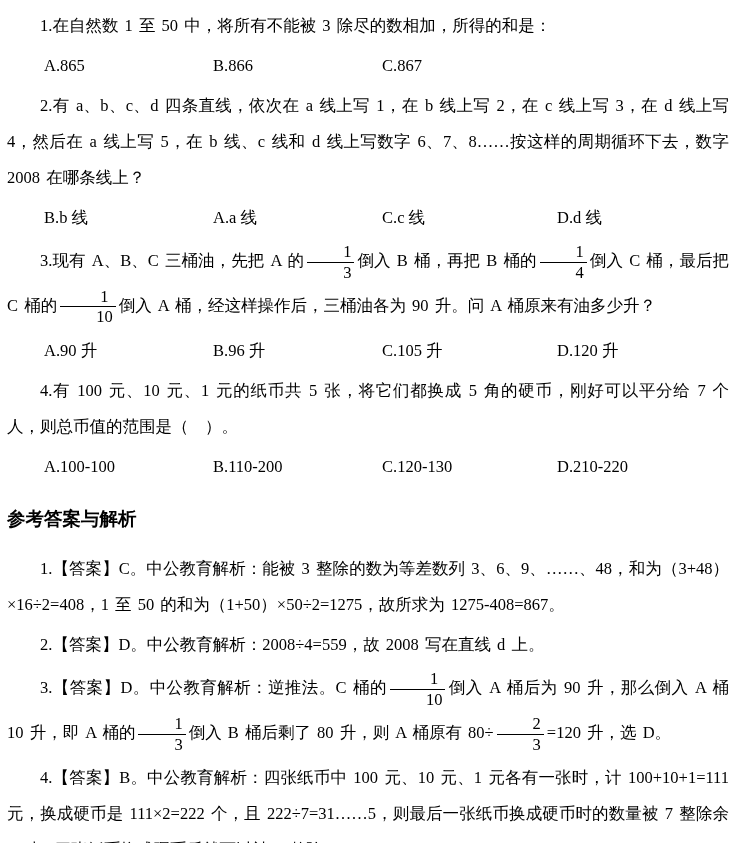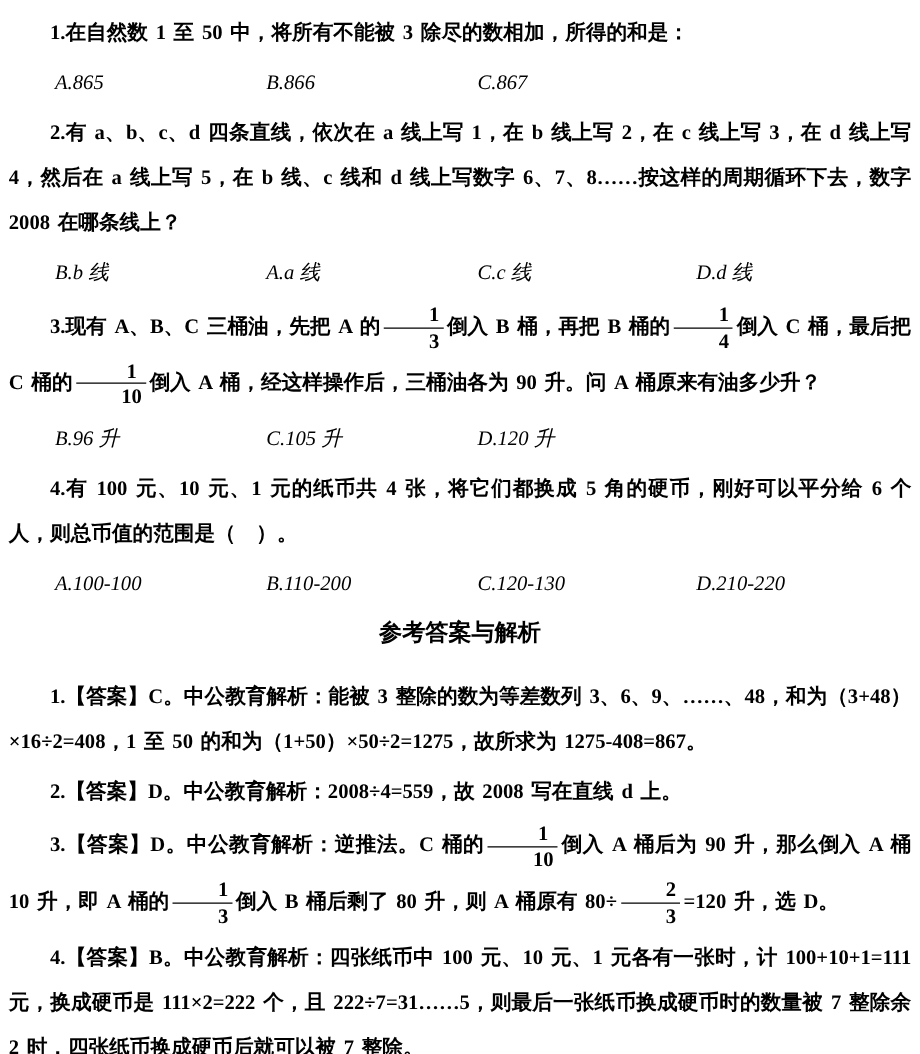--- a/index.html
+++ b/index.html
@@ -17,43 +17,40 @@
     padding: 8px 7px 6px 7px;
     box-sizing: border-box;
     width: 736px;
   }
   p.para {
     margin: 0 0 4px 0;
     font-size: 16.5px;
     line-height: 36px;
     text-align: justify;
     word-spacing: 2px;
-    font-weight: bold;
   }
   p.para.indent {
     text-indent: 2em;
   }
   .options {
     display: grid;
     grid-template-columns: 169px 169px 175px auto;
     padding-left: 37px;
     margin: 0 0 4px 0;
     font-size: 16.5px;
     line-height: 36px;
   }
   .option {
     white-space: nowrap;
-    font-style: italic;
   }
   .heading {
-    text-align: center;
     font-weight: bold;
     font-size: 18.5px;
     line-height: 36px;
-    margin: 4px 0 14px 0;
+    margin: 16px 0 14px 0;
   }
   .frac {
     display: inline-block;
     vertical-align: middle;
     text-align: center;
     line-height: 1.2;
     padding: 0 2px;
     margin: 2px 1px;
   }
   .frac .num {
@@ -78,25 +75,26 @@
     </div>
     <p class="para indent"><span>2.有 a、b、c、d 四条直线，依次在 a 线上写 1，在 b 线上写 2，在 c 线上写 3，在 d 线上写 4，然后在 a 线上写 5，在 b 线、c 线和 d 线上写数字 6、7、8……按这样的周期循环下去，数字 2008 在哪条线上？</span></p>
     <div class="options">
       <span class="option">B.b 线</span>
       <span class="option">A.a 线</span>
       <span class="option">C.c 线</span>
       <span class="option">D.d 线</span>
     </div>
     <p class="para indent"><span>3.现有 A、B、C 三桶油，先把 A 的</span><span class="frac"><span class="num">1</span><span class="den">3</span></span><span>倒入 B 桶，再把 B 桶的</span><span class="frac"><span class="num">1</span><span class="den">4</span></span><span>倒入 C 桶，最后把 C 桶的</span><span class="frac"><span class="num">1</span><span class="den">10</span></span><span>倒入 A 桶，经这样操作后，三桶油各为 90 升。问 A 桶原来有油多少升？</span></p>
     <div class="options">
+      <span class="option">A.90 升</span>
       <span class="option">B.96 升</span>
       <span class="option">C.105 升</span>
       <span class="option">D.120 升</span>
     </div>
-    <p class="para indent"><span>4.有 100 元、10 元、1 元的纸币共 4 张，将它们都换成 5 角的硬币，刚好可以平分给 6 个人，则总币值的范围是（　）。</span></p>
+    <p class="para indent"><span>4.有 100 元、10 元、1 元的纸币共 5 张，将它们都换成 5 角的硬币，刚好可以平分给 7 个人，则总币值的范围是（　）。</span></p>
     <div class="options">
       <span class="option">A.100-100</span>
       <span class="option">B.110-200</span>
       <span class="option">C.120-130</span>
       <span class="option">D.210-220</span>
     </div>
     <div class="heading">参考答案与解析</div>
     <p class="para indent"><span>1.【答案】C。中公教育解析：能被 3 整除的数为等差数列 3、6、9、……、48，和为（3+48）×16÷2=408，1 至 50 的和为（1+50）×50÷2=1275，故所求为 1275-408=867。</span></p>
     <p class="para indent"><span>2.【答案】D。中公教育解析：2008÷4=559，故 2008 写在直线 d 上。</span></p>
     <p class="para indent"><span>3.【答案】D。中公教育解析：逆推法。C 桶的</span><span class="frac"><span class="num">1</span><span class="den">10</span></span><span>倒入 A 桶后为 90 升，那么倒入 A 桶 10 升，即 A 桶的</span><span class="frac"><span class="num">1</span><span class="den">3</span></span><span>倒入 B 桶后剩了 80 升，则 A 桶原有 80÷</span><span class="frac"><span class="num">2</span><span class="den">3</span></span><span>=120 升，选 D。</span></p>

